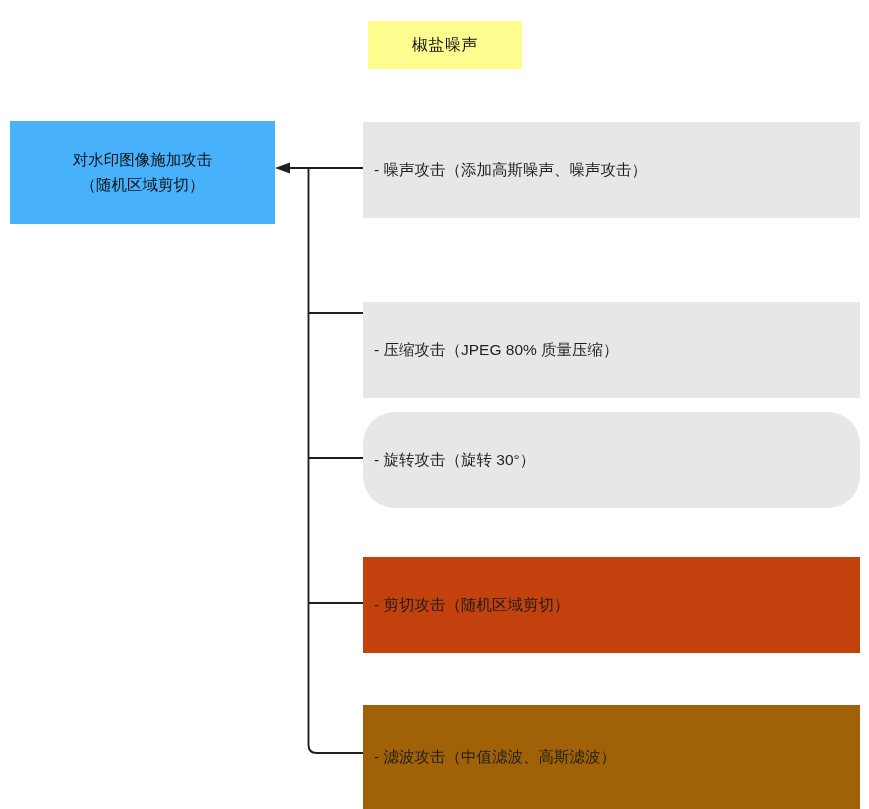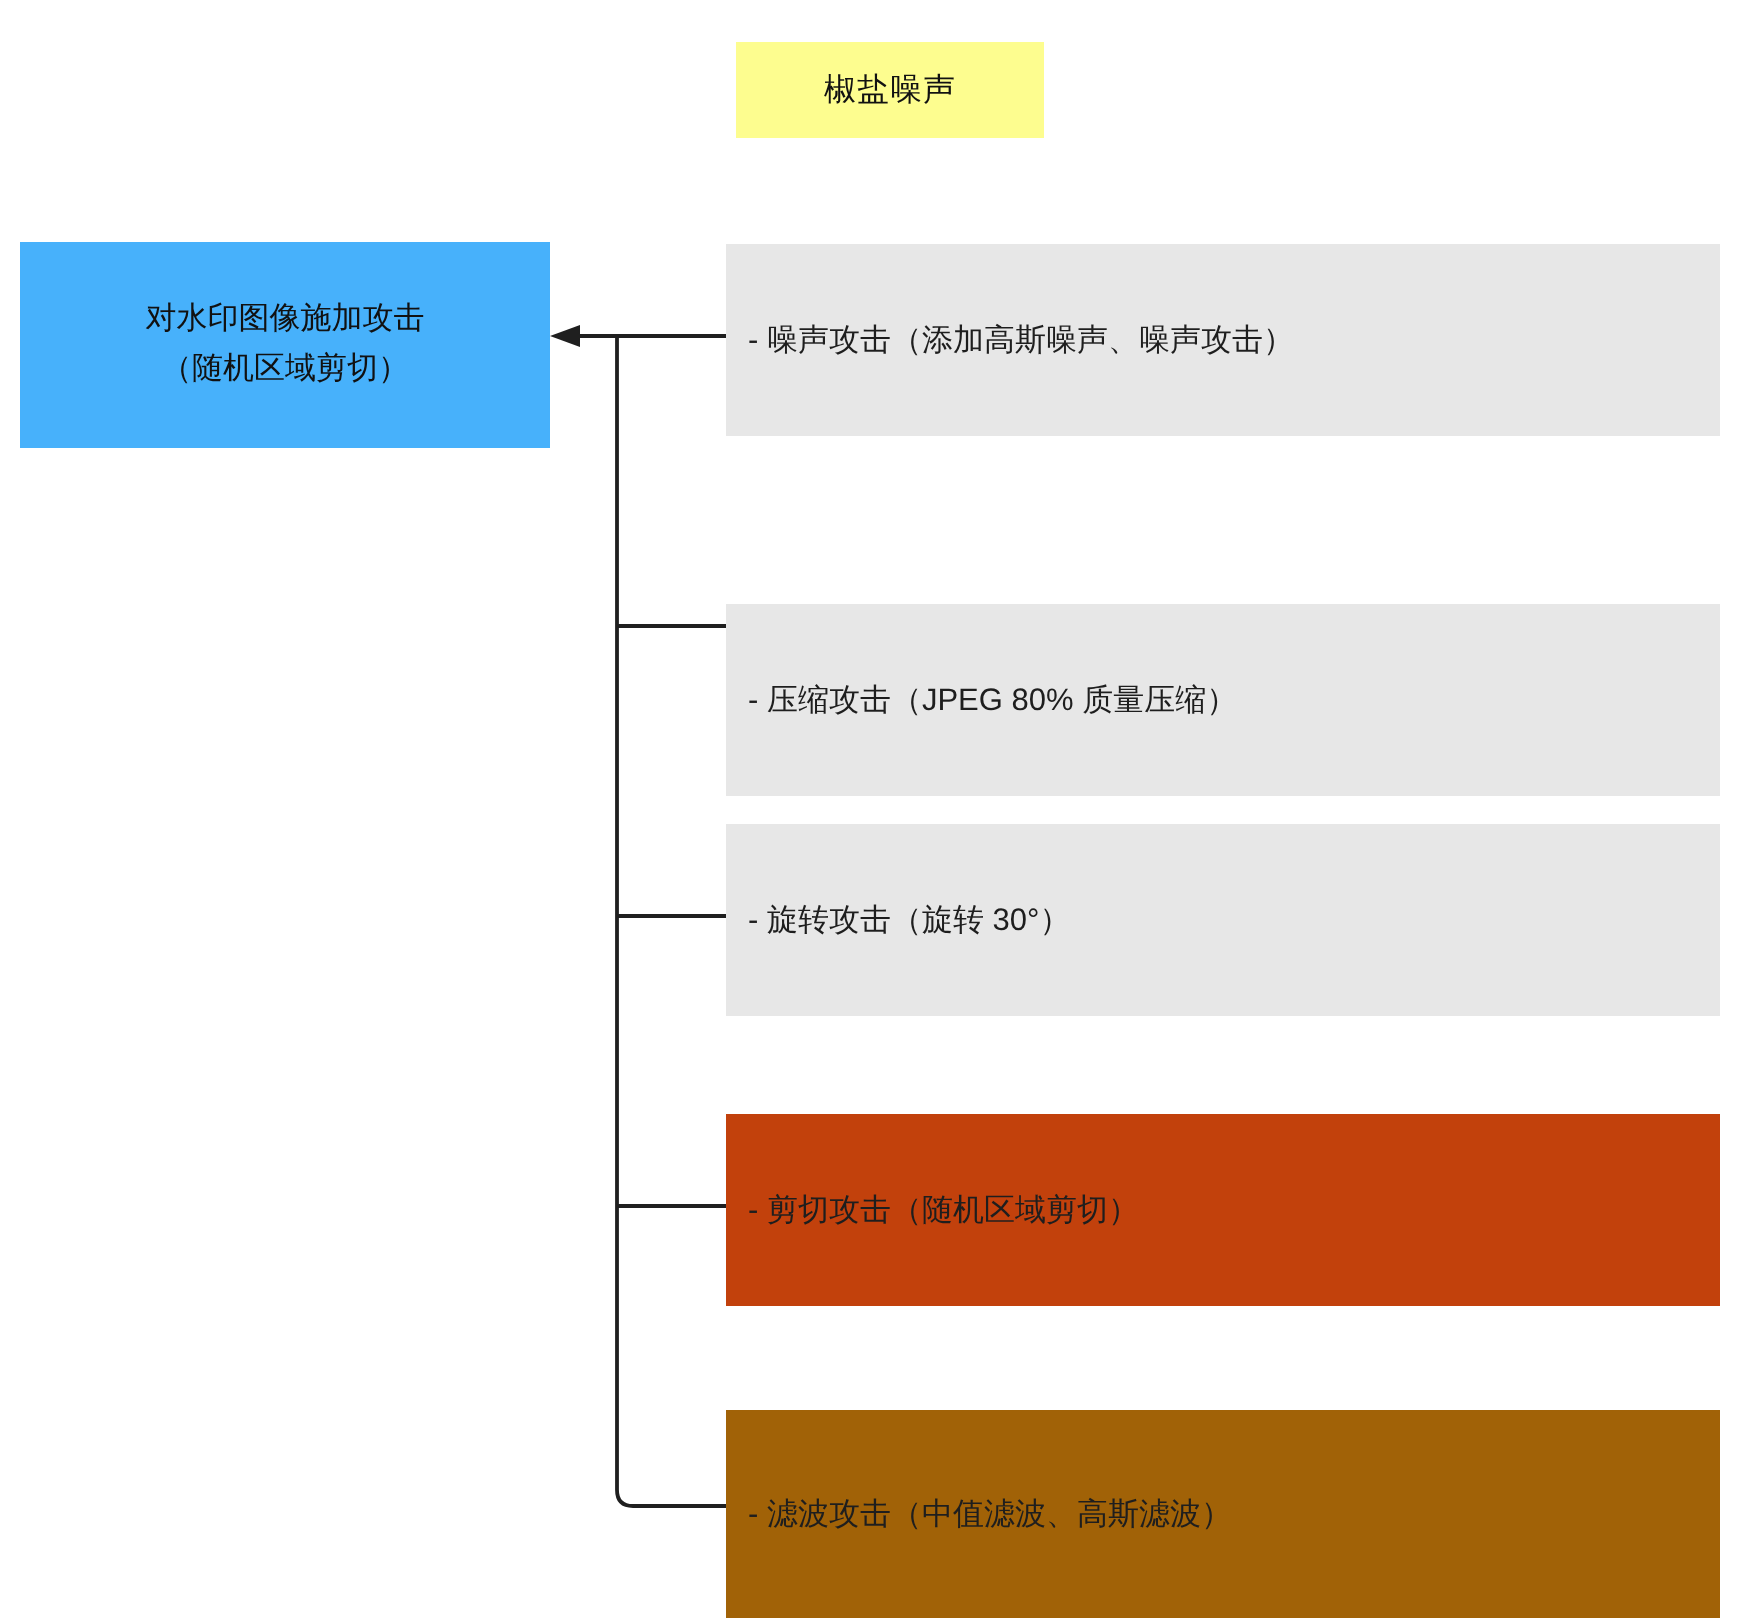--- a/index.html
+++ b/index.html
@@ -72,21 +72,21 @@
     color: #1e1e1e;
     font-size: 15.5px;
   }
   .attack-row .row-text {
     padding-left: 11px;
     white-space: nowrap;
   }
 
   .row-0 { top: 122px; }
   .row-1 { top: 262px; margin-top: 40px; }
-  .row-2 { top: 412px; }
+  .row-2 { top: 412px; border-radius: 32px; }
   .row-3 { top: 557px; }
   .row-4 { top: 705px; height: 104px; }
 
   
   #connector-layer {
     position: absolute;
     left: 0;
     top: 0;
     width: 869px;
     height: 809px;

